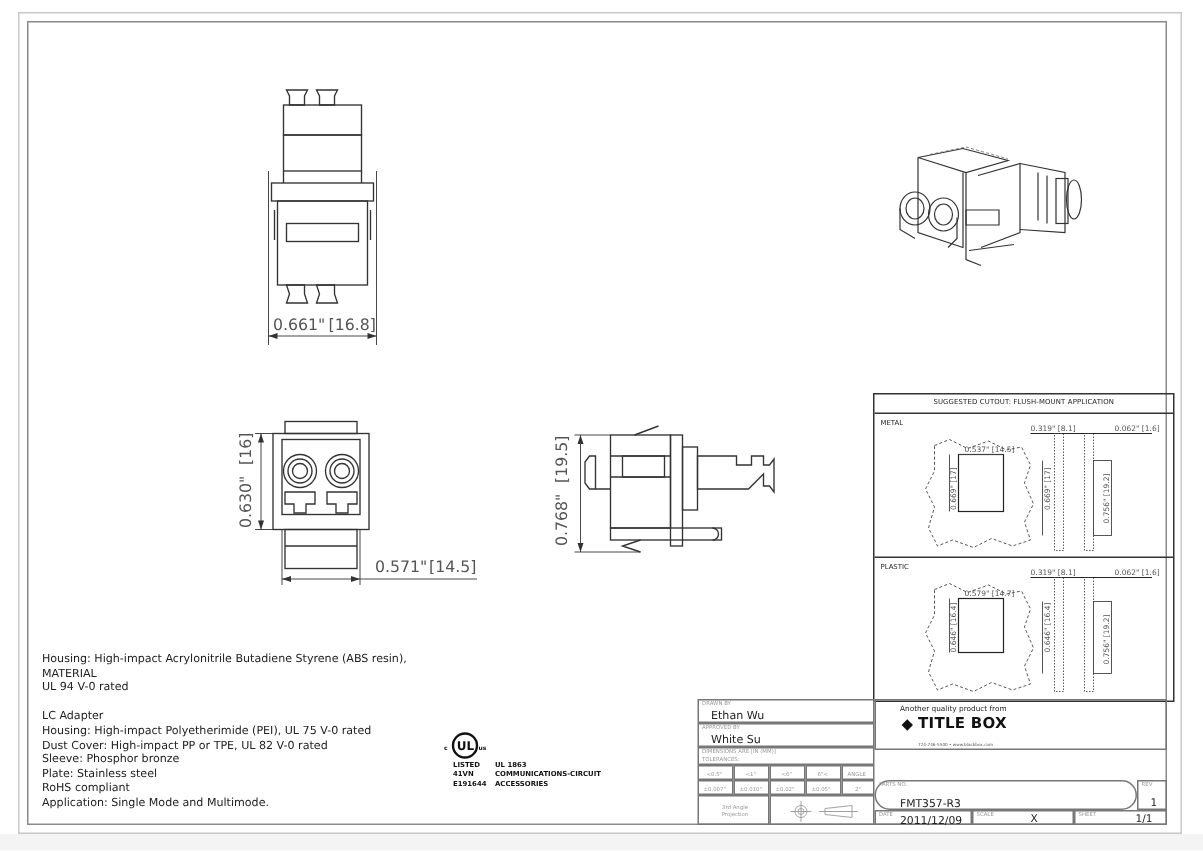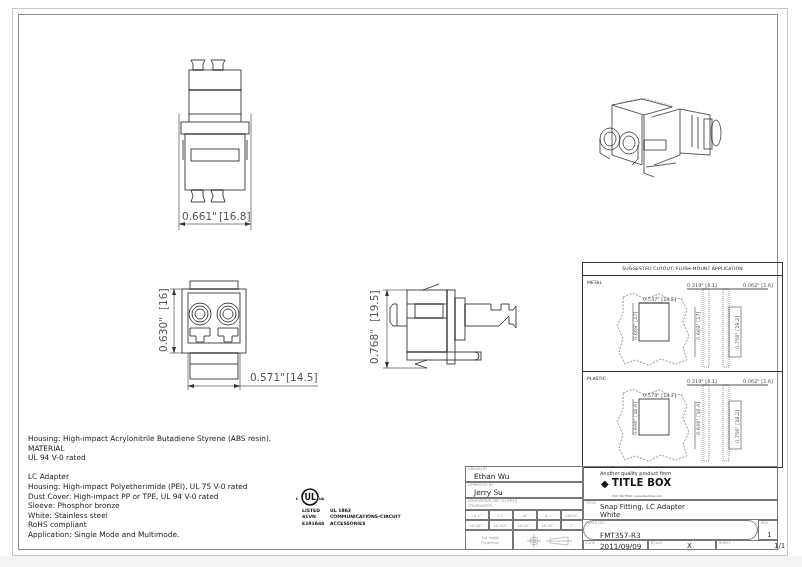--- a/index.html
+++ b/index.html
@@ -180,23 +180,23 @@
   </svg>
 </div>
 
 <div class="notes">
   <div>Housing: High-impact Acrylonitrile Butadiene Styrene (ABS resin),</div>
   <div>MATERIAL</div>
   <div>UL 94 V-0 rated</div>
   <div class="gap"></div>
   <div>LC Adapter</div>
   <div>Housing: High-impact Polyetherimide (PEI), UL 75 V-0 rated</div>
-  <div>Dust Cover: High-impact PP or TPE, UL 94 V-0 rated</div>
+  <div>Dust Cover: High-impact PP or TPE, UL 82 V-0 rated</div>
   <div>Sleeve: Phosphor bronze</div>
-  <div>White: Stainless steel</div>
+  <div>Plate: Stainless steel</div>
   <div>RoHS compliant</div>
   <div>Application: Single Mode and Multimode.</div>
 </div>
 
 <div class="ul">
   <svg style="left:4px;top:0px;" width="28" height="20" viewBox="0 0 28 20">
     <circle cx="14" cy="10" r="8" fill="none" stroke="#111" stroke-width="1.6"></circle>
     <text x="8.5" y="13" font-size="8" font-weight="bold" font-family="DejaVu Sans, sans-serif" fill="#111">UL</text>
     <text x="0" y="13" font-size="4" font-weight="bold" fill="#111">c</text>
     <text x="23" y="13" font-size="4" font-weight="bold" fill="#111">us</text>
@@ -213,21 +213,21 @@
   </div>
 </div>
 
 <div class="tb">
   <div class="cell" style="left:0;top:0;width:118px;height:16px;">
     <span class="lbl">DRAWN BY</span>
     <span class="val" style="left:8px;top:5px;font-size:7.4px;">Ethan Wu</span>
   </div>
   <div class="cell" style="left:0;top:16px;width:118px;height:16px;">
     <span class="lbl">APPROVED BY</span>
-    <span class="val" style="left:8px;top:5px;font-size:7.4px;">Jerry Su</span>
+    <span class="val" style="left:8px;top:5px;font-size:7.4px;">White Su</span>
   </div>
   <div class="cell" style="left:0;top:32px;width:118px;height:12px;">
     <span class="lbl">DIMENSIONS ARE [IN (MM)]</span>
     <span class="tiny" style="left:2px;top:5px;">TOLERANCES:</span>
   </div>
   <div class="cell" style="left:0;top:44px;width:24px;height:10px;">
       <span class="tiny" style="left:5px;top:3px;">&lt;0.5"</span>
     </div>
   <div class="cell" style="left:24px;top:44px;width:24px;height:10px;">
       <span class="tiny" style="left:7px;top:3px;">&lt;1"</span>
@@ -271,38 +271,33 @@
       </g>
     </svg>
   </div>
 
   <div class="cell" style="left:118px;top:0;width:195px;height:34px;">
     <span class="bb-tag" style="left:16px;">Another quality product from</span>
     <span style="position:absolute;left:17px;top:11px;font-size:10px;color:#111;">◆</span>
     <span class="bb-logo" style="left:28px;">TITLE BOX</span>
     <span class="bb-sub" style="left:28px;">724-746-5500 • www.blackbox.com</span>
   </div>
-  <div class="cell" style="left:118px;top:34px;width:195px;height:20px;">
-    <span class="lbl">TITLE</span>
-    <span class="val" style="left:16px;top:2px;font-size:7px;">Snap Fitting, LC Adapter</span>
-    <span class="val" style="left:16px;top:10px;font-size:7px;">White</span>
-  </div>
   <div class="cell" style="left:118px;top:54px;width:175px;height:20px;border-radius:10px;">
     <span class="lbl">PARTS NO.</span>
     <span class="val" style="left:16px;top:10px;font-size:7.2px;">FMT357-R3</span>
   </div>
   <div class="cell" style="left:293px;top:54px;width:20px;height:20px;">
     <span class="lbl">REV</span>
     <span class="val" style="left:8px;top:10px;font-size:7px;">1</span>
   </div>
   <div class="cell" style="left:118px;top:74px;width:65px;height:10px;">
     <span class="lbl">DATE</span>
-    <span class="val" style="left:16px;top:1px;font-size:7.2px;">2011/09/09</span>
+    <span class="val" style="left:16px;top:1px;font-size:7.2px;">2011/12/09</span>
   </div>
   <div class="cell" style="left:183px;top:74px;width:68px;height:10px;">
     <span class="lbl">SCALE</span>
     <span class="val" style="left:38px;top:1px;font-size:7px;">X</span>
   </div>
   <div class="cell" style="left:251px;top:74px;width:62px;height:10px;">
     <span class="lbl">SHEET</span>
-    <span class="val" style="left:40px;top:1px;font-size:7px;margin-left:17px;">1/1</span>
+    <span class="val" style="left:40px;top:1px;font-size:7px;">1/1</span>
   </div>
 </div>
 
 </body></html>

